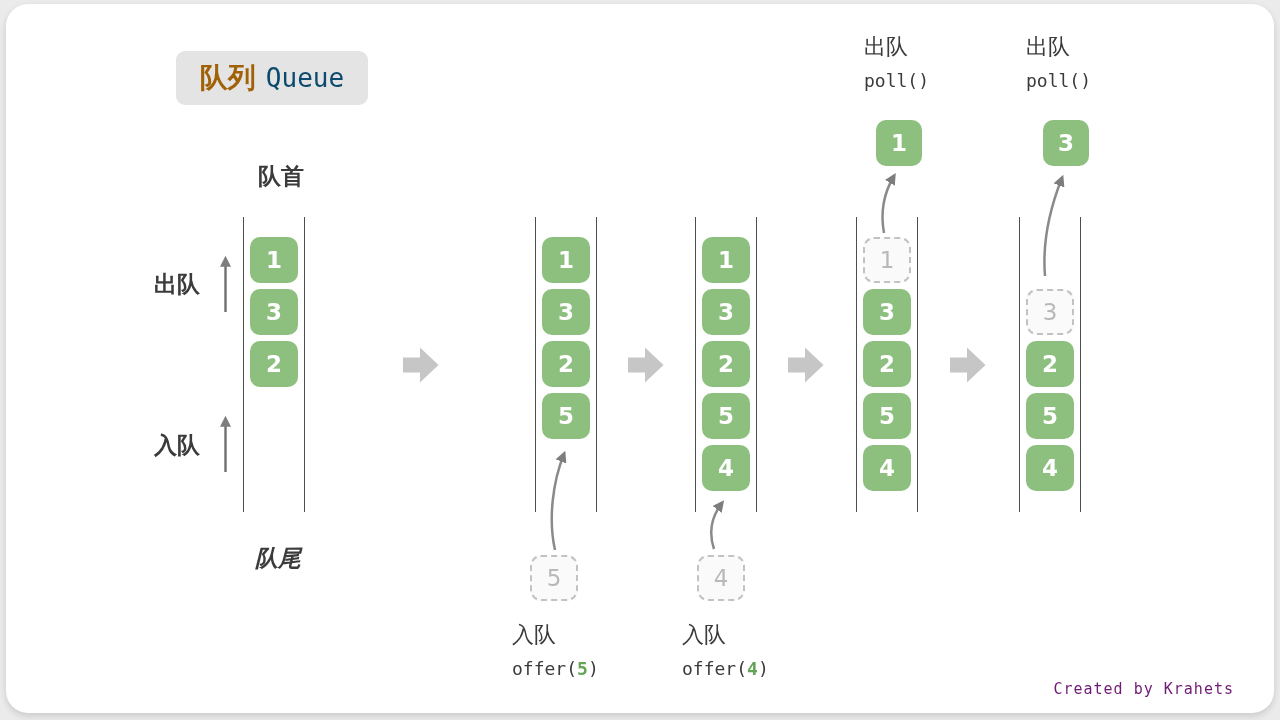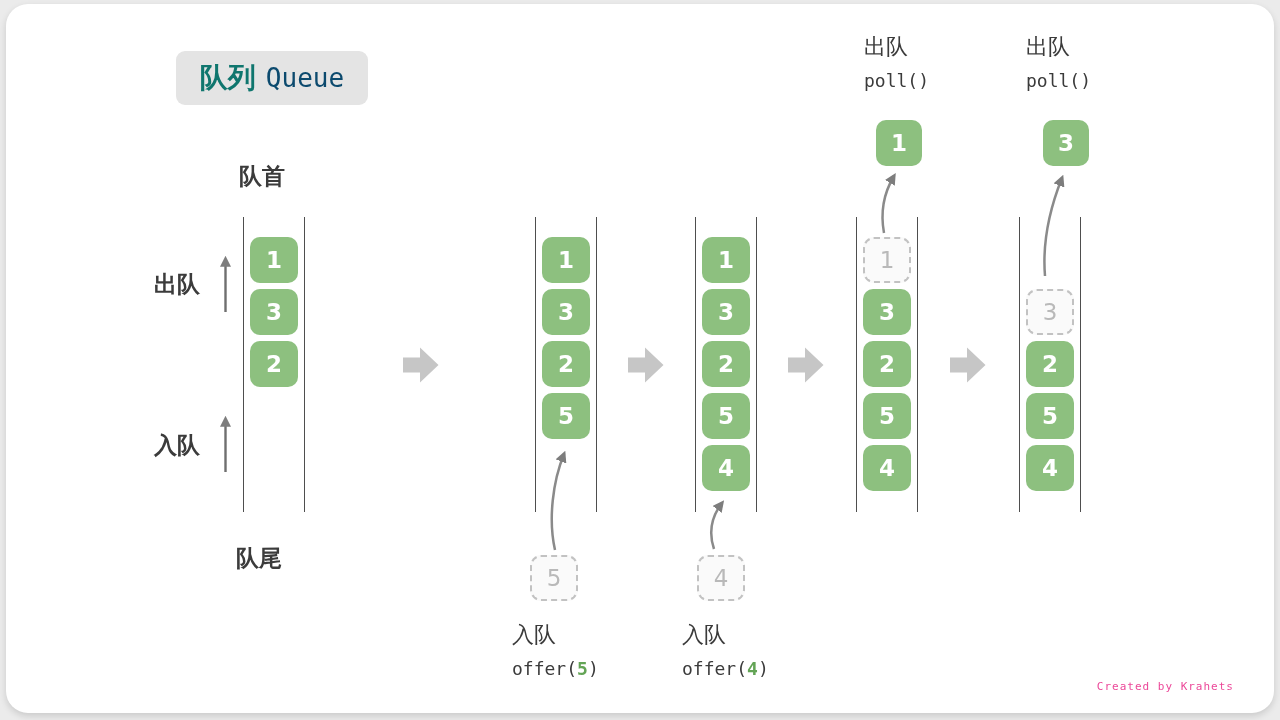--- a/index.html
+++ b/index.html
@@ -12,26 +12,26 @@
     position:absolute;left:6px;top:4px;width:1268px;height:709px;
     background:#ffffff;border-radius:22px;
     box-shadow:0 3px 7px rgba(0,0,0,.14);
   }
   
   #badge{
     position:absolute;left:170px;top:47px;width:192px;height:54px;
     background:#e4e4e4;border-radius:9px;
     display:flex;align-items:center;justify-content:center;gap:10px;
   }
-  #badge .zh{font-size:28px;font-weight:700;color:#0f766e;}
+  #badge .zh{font-size:28px;font-weight:700;color:#a16207;}
   #badge .en{font-size:26px;color:#0c4a6e;font-family:"DejaVu Sans Mono",monospace;}
   
   .cjk-label{position:absolute;font-weight:700;color:#3b3b3b;font-size:23px;white-space:nowrap;}
-  #lbl-front{left:233px;top:157px;}
-  #lbl-rear{left:230px;top:539px;}
+  #lbl-front{left:252px;top:157px;}
+  #lbl-rear{left:249px;top:539px;font-style:italic;}
   #lbl-deq{left:148px;top:265px;}
   #lbl-enq{left:148px;top:426px;}
   
   .column{
     position:absolute;top:213px;height:295px;width:62px;
     border-left:1.5px solid #4e4e4e;border-right:1.5px solid #4e4e4e;
     box-sizing:border-box;
   }
   .gbox{
     position:absolute;width:48px;height:46px;border-radius:10px;
@@ -45,22 +45,22 @@
     border:2px dashed #c2c2c2;background:#fafafa;box-sizing:border-box;
     display:flex;align-items:center;justify-content:center;
     font-size:23px;color:#b9b9b9;font-family:"DejaVu Sans",sans-serif;
   }
   
   .op-caption{position:absolute;white-space:nowrap;}
   .op-caption .op-label{font-size:22px;font-weight:500;color:#3b3b3b;display:block;margin-bottom:8px;}
   .op-caption .op-code{font-size:18px;color:#3b3b3b;font-family:"DejaVu Sans Mono",monospace;display:block;}
   .op-caption .op-arg{color:#63a455;font-weight:700;}
   #watermark{
-    position:absolute;right:40px;top:676px;font-size:11px;letter-spacing:1px;
-    color:#ec4899;font-family:"DejaVu Sans Mono",monospace;
+    position:absolute;right:40px;top:676px;font-size:15px;letter-spacing:1px;
+    color:#701a75;font-family:"DejaVu Sans Mono",monospace;
   }
   #overlay{position:absolute;left:0;top:0;width:1280px;height:720px;pointer-events:none;}
 </style>
 </head>
 <body>
 
 <div id="card">
 
   <div id="badge">
     <span class="zh">队列</span>

